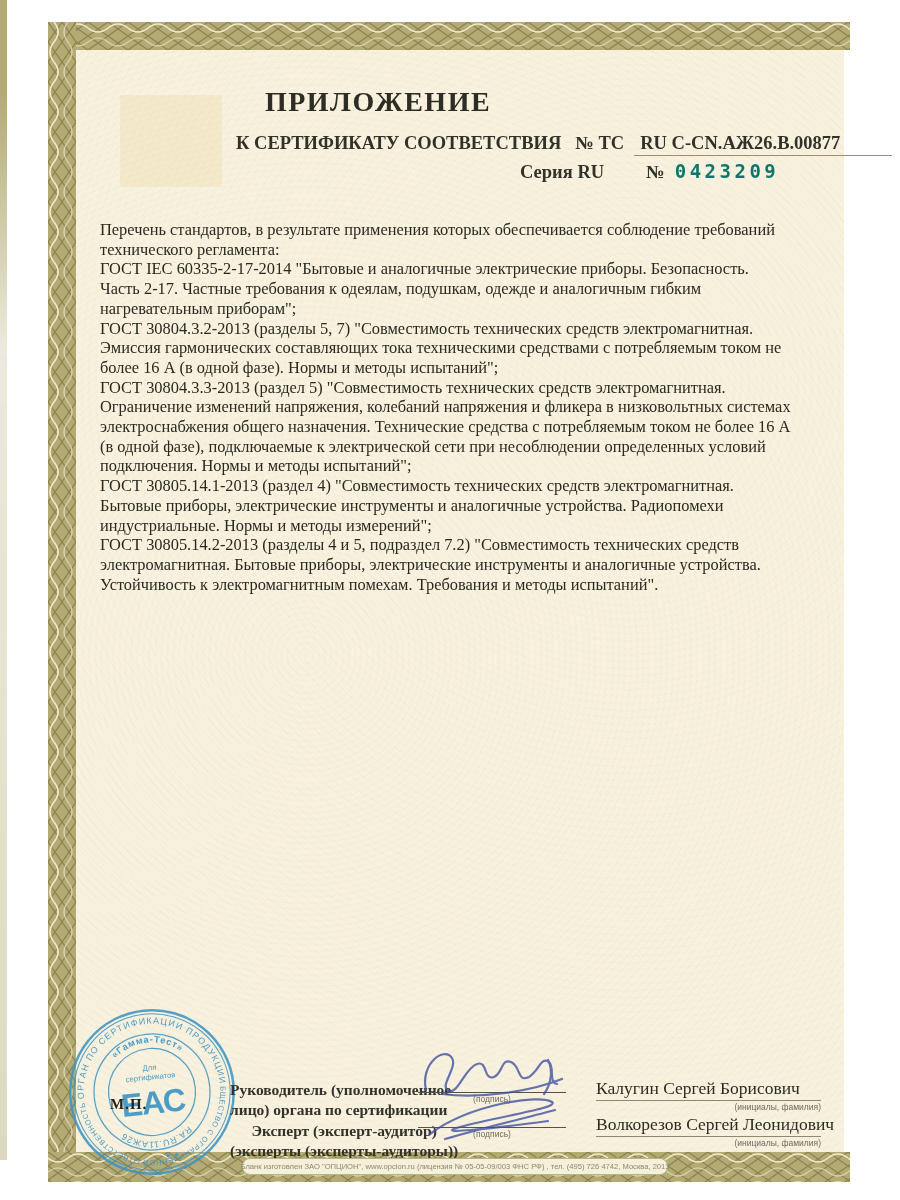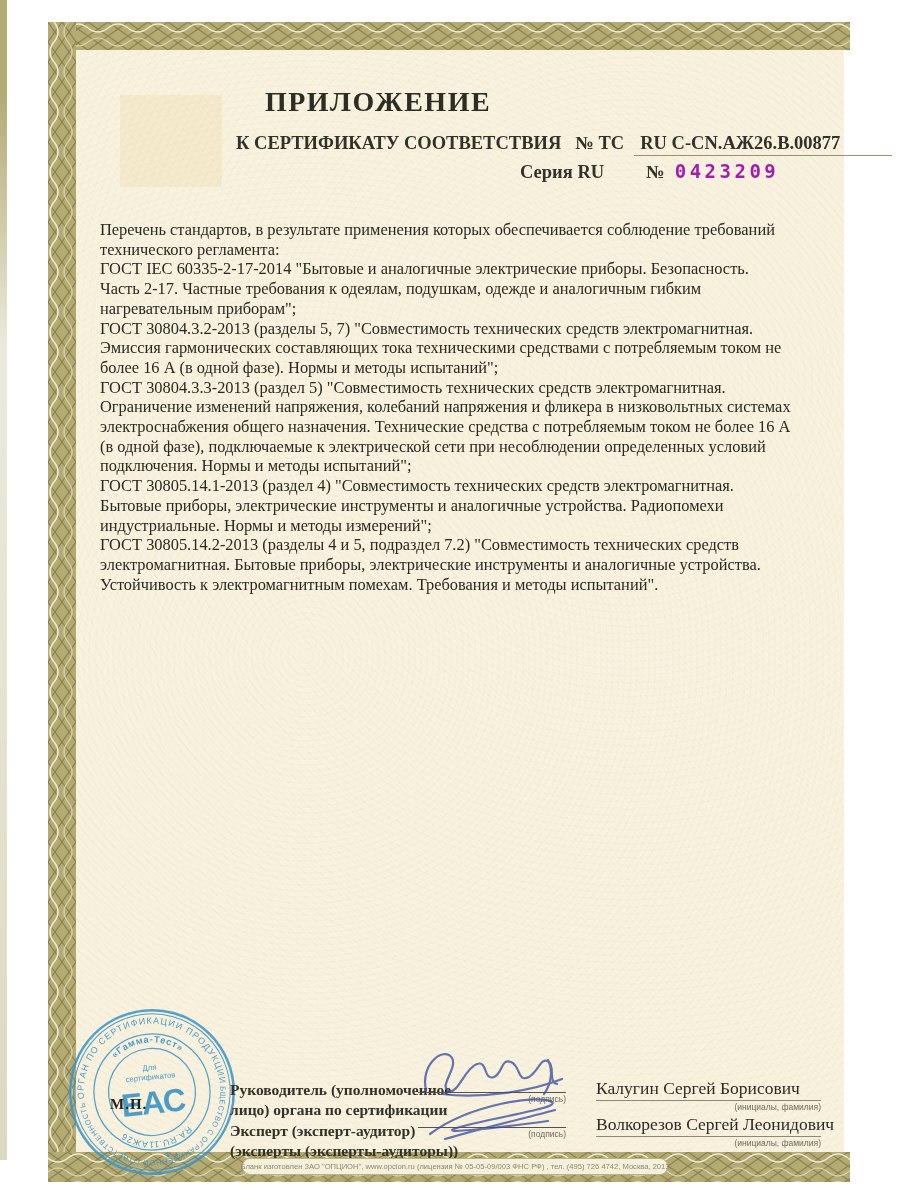--- a/index.html
+++ b/index.html
@@ -55,42 +55,42 @@
   .cert-number{
     display:inline-block;margin-left:10px;min-width:248px;
     border-bottom:1.5px solid #9a9070;padding:0 4px 1px 6px;font-weight:600;
   }
   .series-row{
     position:absolute;left:520px;top:160px;width:300px;
     font-size:18.5px;font-weight:600;color:#33322a;white-space:nowrap;
   }
   .series-no{margin-left:42px;}
   .serial-number{
-    font-family:"DejaVu Sans Mono", monospace;color:#a21caf;
+    font-family:"DejaVu Sans Mono", monospace;color:#0f766e;
     font-size:19px;font-weight:bold;letter-spacing:3.5px;margin-left:10px;
   }
   
   .body-text{
     position:absolute;left:100px;top:220px;width:718px;
     font-size:16.4px;line-height:19.7px;color:#2a2920;white-space:pre-line;
   }
   
   .stamp-wrap{position:absolute;left:64px;top:1004px;width:176px;height:176px;transform:rotate(-6deg);}
   .mp-mark{
     position:absolute;left:110px;top:1096px;font-size:15px;font-weight:600;color:#23221c;
     letter-spacing:1px;
   }
   .sig-label{position:absolute;font-size:15.5px;font-weight:600;color:#33322a;
     line-height:1.32;white-space:pre-line;}
   .sig-label-1{left:230px;top:1080px;}
-  .sig-label-2{left:230px;top:1121px;}
+  .sig-label-2{left:230px;top:1121px;text-align:center;}
   .sig-line{position:absolute;border-bottom:1.2px solid #55524a;width:148px;left:418px;}
   .sig-line-1{top:1092px;}
   .sig-line-2{top:1127px;}
-  .sig-caption{position:absolute;left:418px;width:148px;text-align:right;
+  .sig-caption{position:absolute;left:418px;width:148px;text-align:center;
     font-family:"Liberation Sans", sans-serif;font-size:8.5px;color:#6e6a5c;}
   .sig-caption-1{top:1094px;}
   .sig-caption-2{top:1129px;}
   .person{position:absolute;left:585px;width:236px;}
   .person-1{top:1078px;}
   .person-2{top:1114px;}
   .person-name{font-size:17.5px;color:#2c2b23;border-bottom:1px solid #8d886f;
     padding-bottom:1px;white-space:nowrap;margin-left:11px;}
   .person-caption{font-family:"Liberation Sans", sans-serif;font-size:8.5px;
     color:#6e6a5c;text-align:right;margin-top:1px;}

